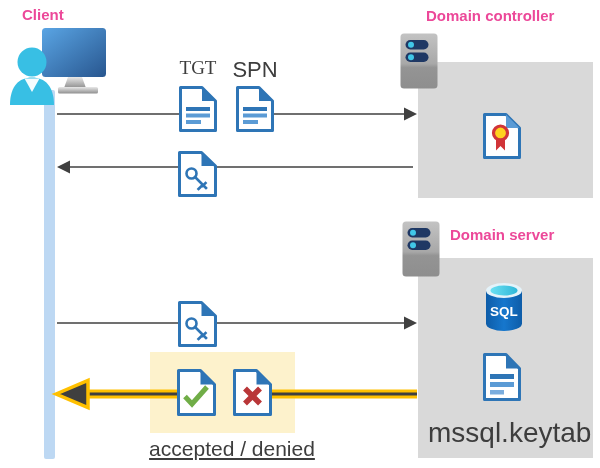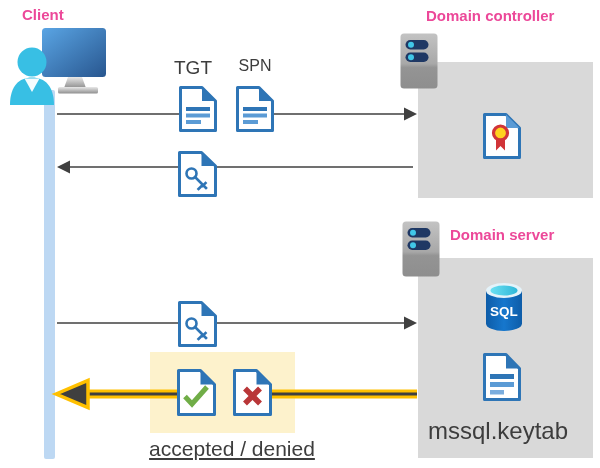--- a/index.html
+++ b/index.html
@@ -29,23 +29,23 @@
   .sql-icon{left:484px;top:281px;width:40px;height:52px;}
   .keytab-doc{left:482px;top:352px;width:40px;height:50px;}
   .check-doc{left:176px;top:368px;width:41px;height:49px;}
   .x-doc{left:232px;top:368px;width:41px;height:49px;}
   
   .label{position:absolute;z-index:5;color:#3d3d3d;}
   .heading{font-weight:700;color:#ec4899;font-size:15px;line-height:26px;}
   .client-label{left:22px;top:2px;}
   .dc-label{left:426px;top:3px;width:145px;}
   .linux-label{left:450px;top:222px;white-space:nowrap;}
-  .tgt-label{left:174px;top:57px;width:48px;font-size:19px;}
-  .spn-label{left:231px;top:57px;width:48px;text-align:center;font-size:16px;}
-  .keytab-label{left:428px;top:417px;width:152px;text-align:left;font-size:24px;}
+  .tgt-label{left:174px;top:57px;width:48px;text-align:center;font-size:19px;font-family:Liberation Serif, serif;}
+  .spn-label{left:231px;top:57px;width:48px;text-align:center;font-size:22px;}
+  .keytab-label{left:428px;top:417px;width:152px;text-align:left;font-size:28px;}
   .result-label{left:132px;top:437px;width:200px;text-align:center;font-size:21px;text-decoration:underline;}
 </style>
 </head>
 <body>
 
 <svg width="0" height="0" style="position:absolute" aria-hidden="true">
   <defs>
     <linearGradient id="monitorGrad" x1="0" y1="0" x2="1" y2="1">
       <stop offset="0" stop-color="#5aa5e4"></stop>
         <stop offset="1" stop-color="#28568f"></stop>

